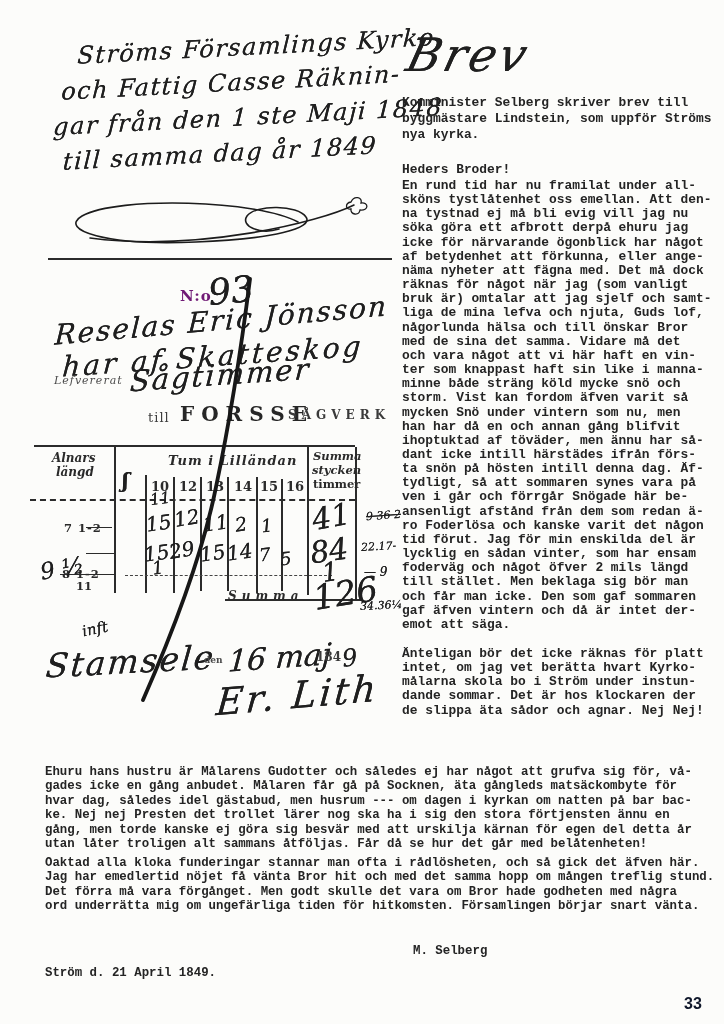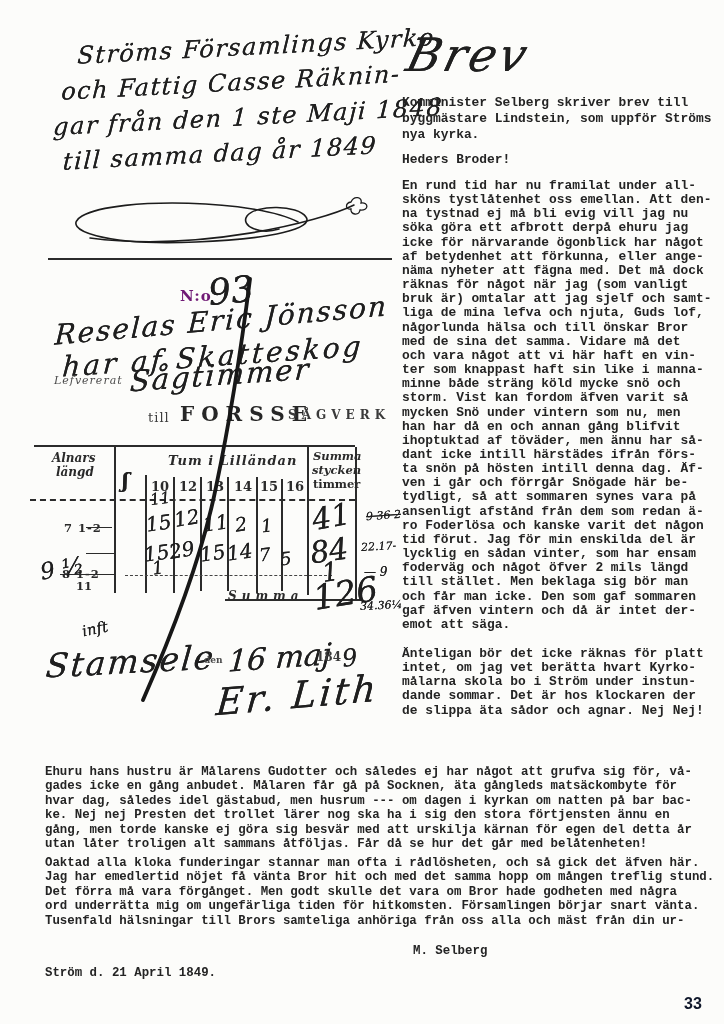--- a/index.html
+++ b/index.html
@@ -18,21 +18,21 @@
   .strike{text-decoration:line-through}
   
   #hw-note{left:52px;top:30px;transform:rotate(-3deg);}
   #hw-note .hwline{font-size:24px;line-height:35px;letter-spacing:1.5px;transform:skewX(-6deg)}
   #hw-note .hwline:nth-child(1){margin-left:28px}
   #hw-note .hwline:nth-child(2){margin-left:10px}
   #hw-note .hwline:nth-child(4){margin-left:8px}
   
   #brev-heading{left:408px;top:28px;font-size:46px;letter-spacing:3px;transform:skewX(-14deg)}
   #letter-intro{left:402px;top:95px}
-  #salutation{left:402px;top:153px}
+  #salutation{left:402px;top:163px}
   #letter-body{left:402px;top:179px}
   #letter-body2{left:402px;top:647px}
   
   #bottom-p1{left:45px;top:765px}
   #bottom-p2{left:45px;top:856px}
   #m-selberg{left:413px;top:944px}
   #dateline{left:45px;top:966px}
   #page-number{left:684px;top:995px;font-family:"Liberation Sans",sans-serif;font-weight:700;font-size:16px;color:#0f172a}
 </style>
 </head>
@@ -160,22 +160,22 @@
     <div class="mline">med de sina det samma. Vidare må det</div>
     <div class="mline">och vara något att vi här haft en vin-</div>
     <div class="mline">ter som knappast haft sin like i manna-</div>
     <div class="mline">minne både sträng köld mycke snö och</div>
     <div class="mline">storm. Vist kan fordom äfven varit så</div>
     <div class="mline">mycken Snö under vintern som nu, men</div>
     <div class="mline">han har då en och annan gång blifvit</div>
     <div class="mline">ihoptuktad af töväder, men ännu har så-</div>
     <div class="mline">dant icke intill härstädes ifrån förs-</div>
     <div class="mline">ta snön på hösten intill denna dag. Äf-</div>
+    <div class="mline">tydligt, så att sommaren synes vara på</div>
     <div class="mline">ven i går och förrgår Snögade här be-</div>
-    <div class="mline">tydligt, så att sommaren synes vara på</div>
     <div class="mline">ansenligt afstånd från dem som redan ä-</div>
     <div class="mline">ro Foderlösa och kanske varit det någon</div>
     <div class="mline">tid förut. Jag för min enskilda del är</div>
     <div class="mline">lycklig en sådan vinter, som har ensam</div>
     <div class="mline">foderväg och något öfver 2 mils längd</div>
     <div class="mline">till stället. Men beklaga sig bör man</div>
     <div class="mline">och får man icke. Den som gaf sommaren</div>
     <div class="mline">gaf äfven vintern och då är intet der-</div>
     <div class="mline">emot att säga.</div>
   </div>
@@ -193,18 +193,17 @@
     <div class="bline">hvar dag, således idel gästabud, men husrum --- om dagen i kyrkan om natten på bar bac-</div>
     <div class="bline">ke. Nej nej Presten det trollet lärer nog ska ha i sig den stora förtjensten ännu en</div>
     <div class="bline">gång, men torde kanske ej göra sig besvär med att urskilja kärnan för egen del detta år</div>
     <div class="bline">utan låter troligen alt sammans åtföljas. Får då se hur det går med belåtenheten!</div>
   </div>
 <div id="bottom-p2" class="abs mono">
     <div class="bline">Oaktad alla kloka funderingar stannar man ofta i rådlösheten, och så gick det äfven här.</div>
     <div class="bline">Jag har emedlertid nöjet få vänta Bror hit och med det samma hopp om mången treflig stund.</div>
     <div class="bline">Det förra må vara förgånget. Men godt skulle det vara om Bror hade godheten med några</div>
     <div class="bline">ord underrätta mig om ungefärliga tiden för hitkomsten. Församlingen börjar snart vänta.</div>
-    <div class="bline">Tusenfald hälsningar till Brors samteliga anhöriga från oss alla och mäst från din ur-</div>
   </div>
 <div id="m-selberg" class="abs mono bline">M. Selberg</div>
 <div id="dateline" class="abs mono bline">Ström d. 21 April 1849.</div>
 
 <div id="page-number" class="abs">33</div>
 
 </body></html>

